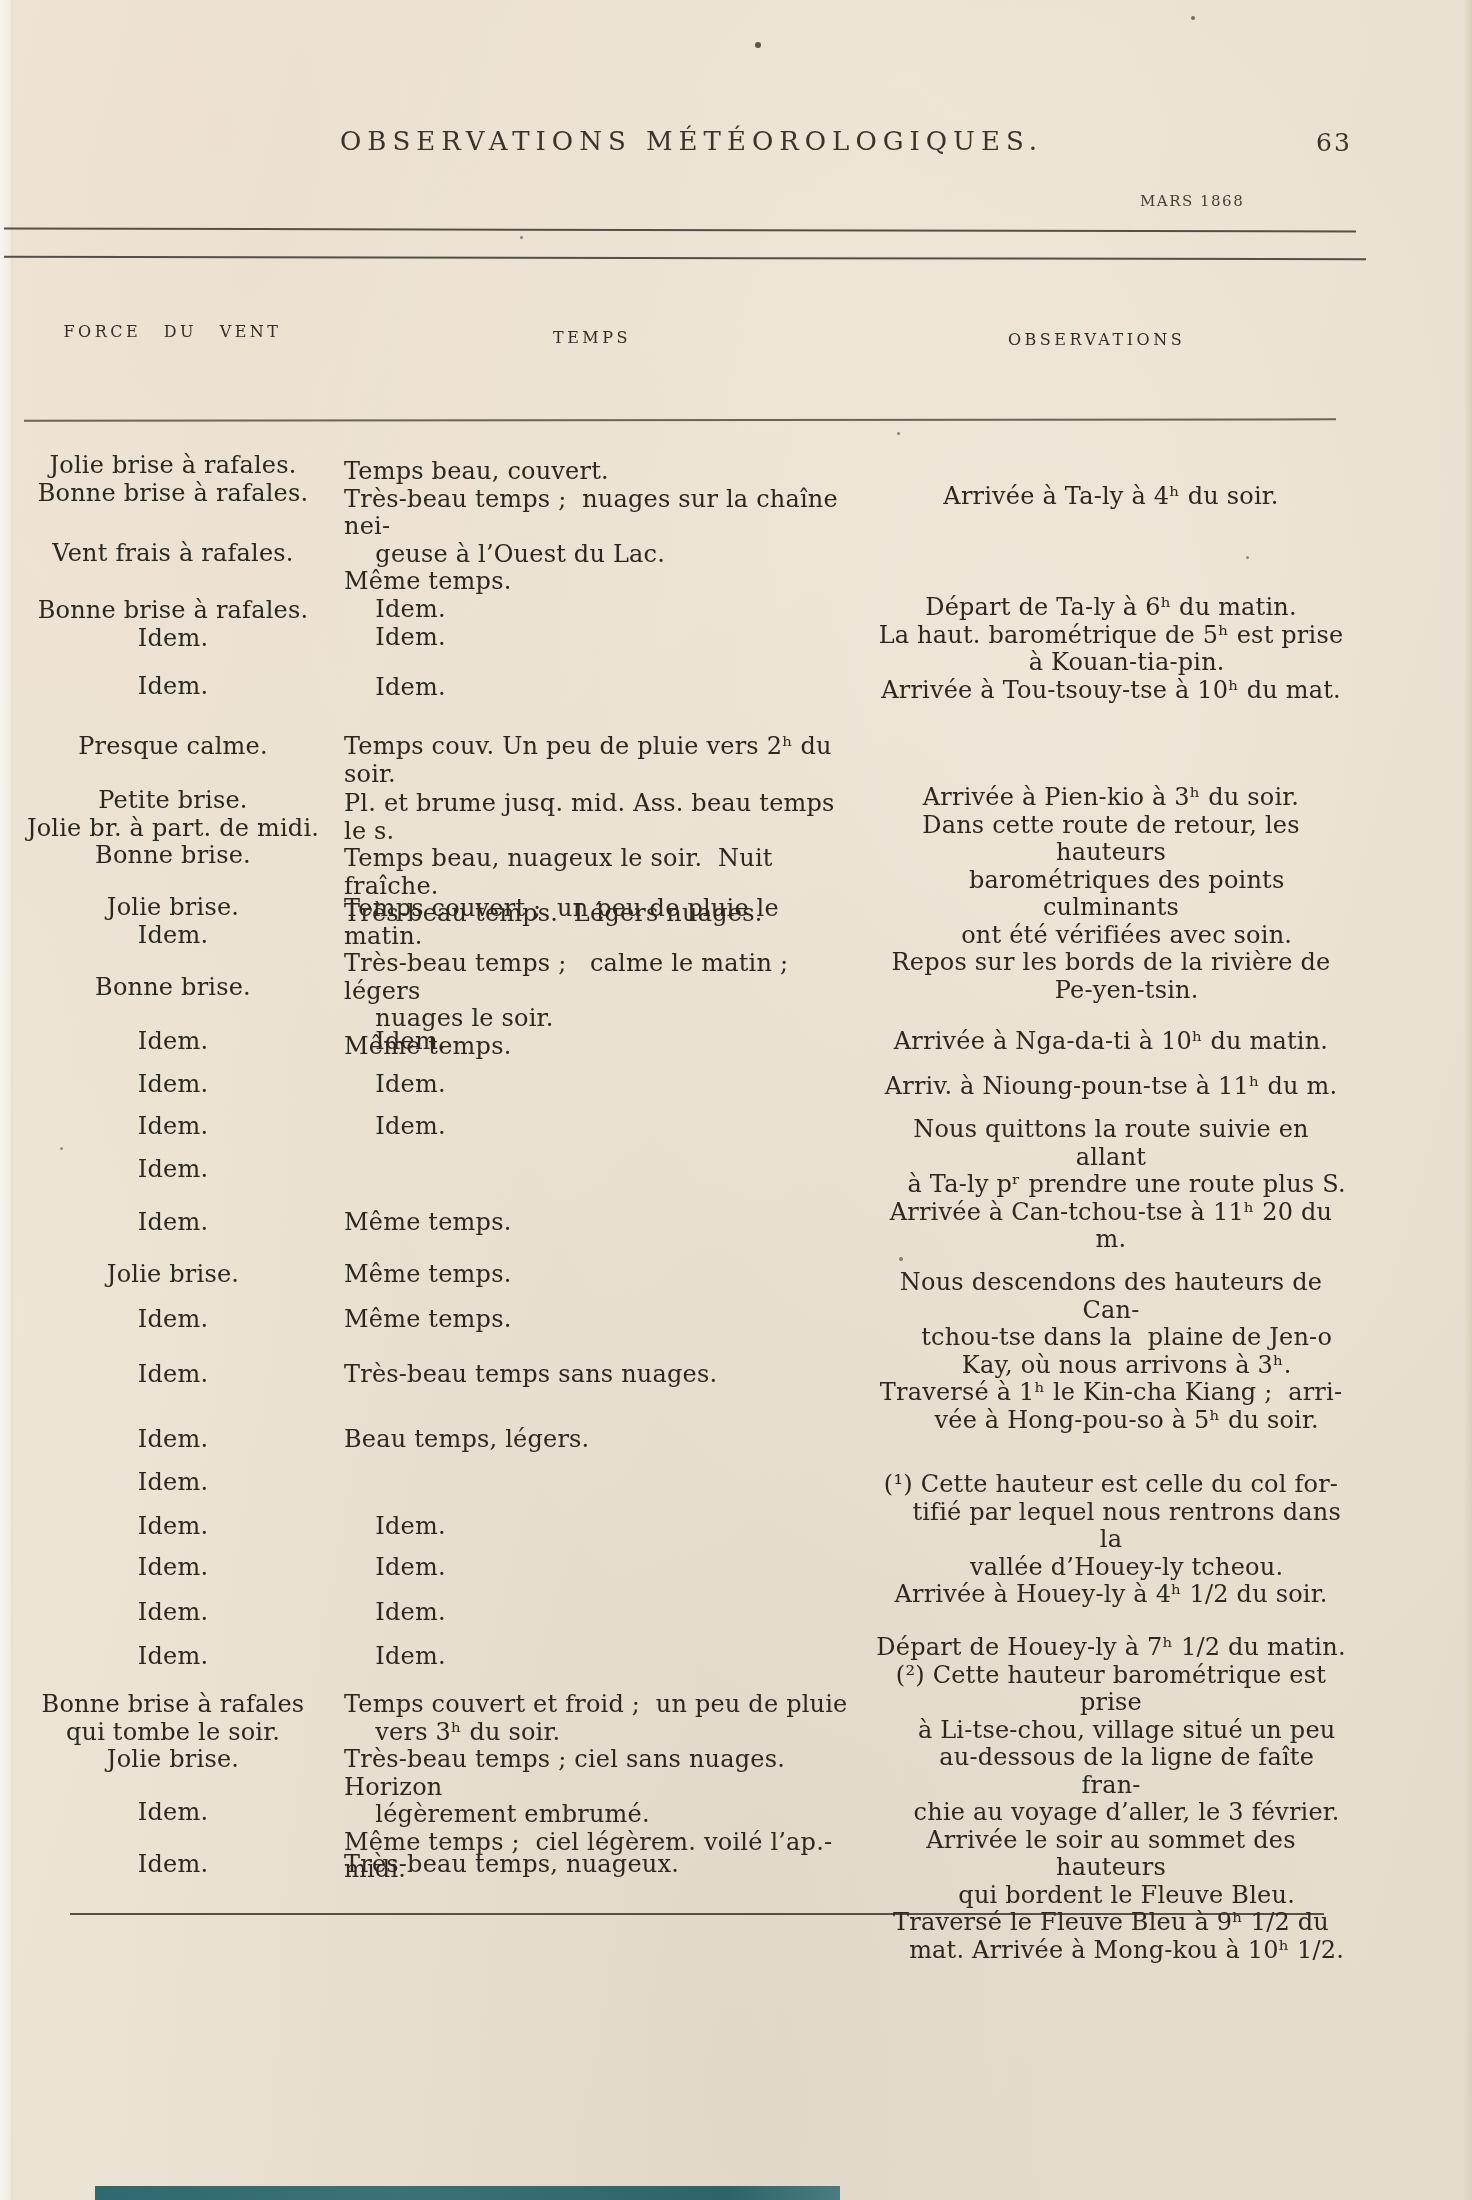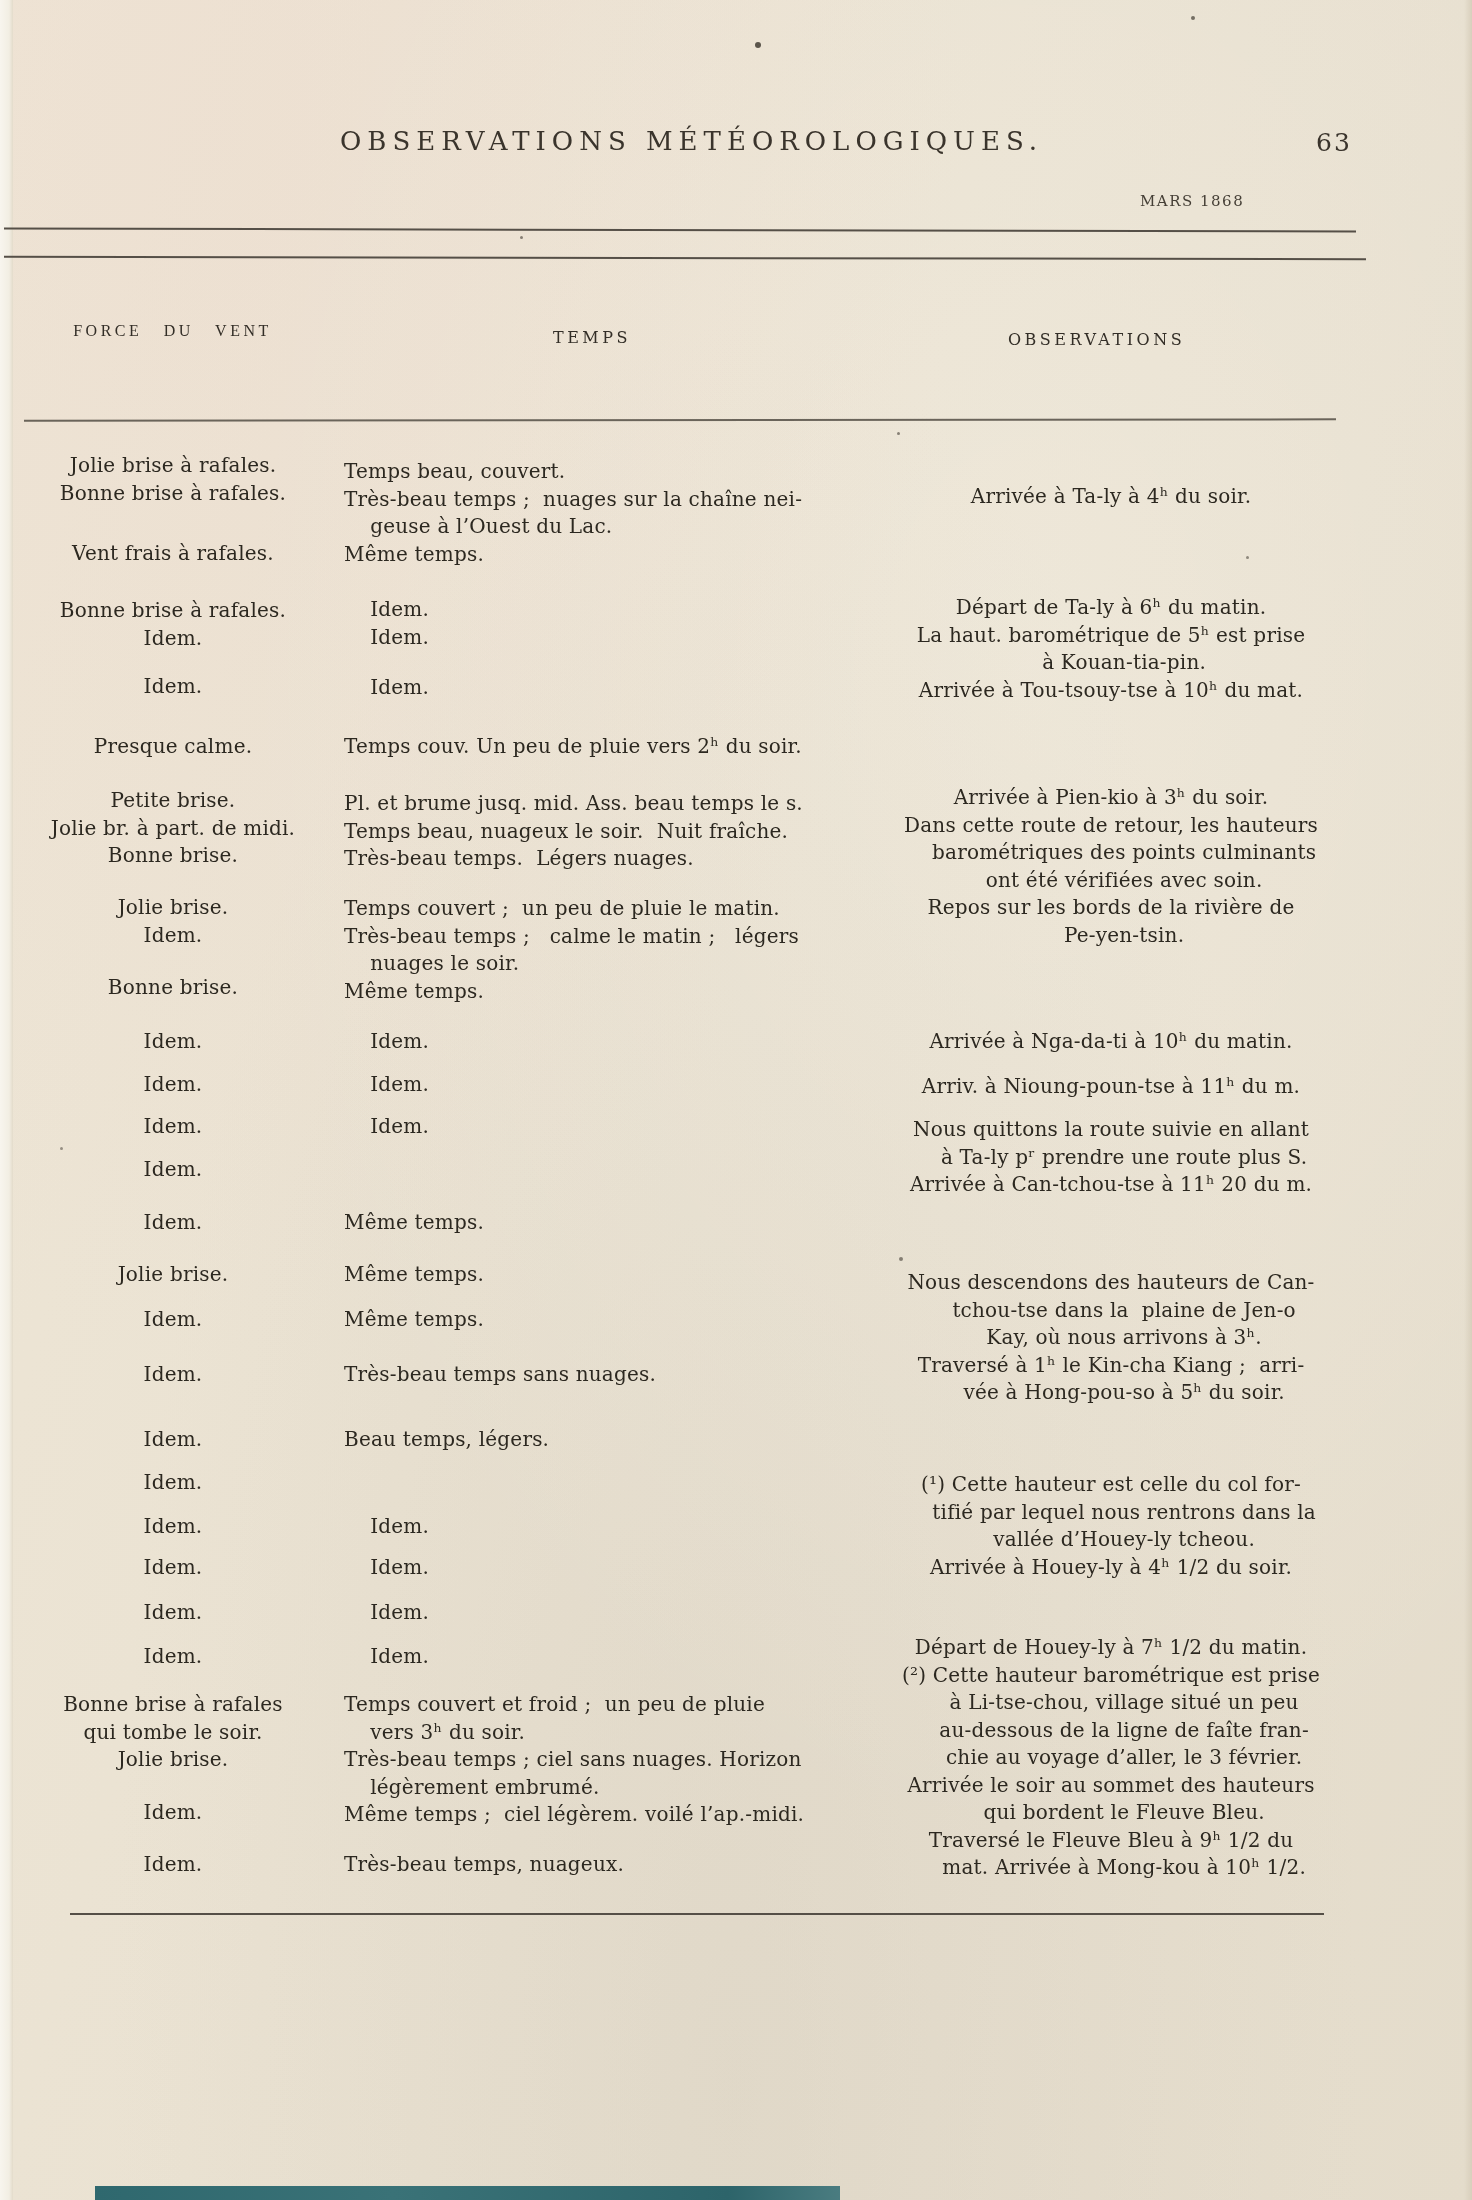--- a/index.html
+++ b/index.html
@@ -24,30 +24,30 @@
   .date-label{position:absolute;left:1140px;top:192px;font-size:15px;letter-spacing:1.5px;color:#453f36;}
 
   .rule{position:absolute;background:#554f47;}
   .rule.soft{background:#6a645a;}
   .v1{left:21px;top:258px;height:1656px;width:2px;
       background:linear-gradient(#6b655a,#8a8376 55%,rgba(138,131,118,0) 97%);}
   .v2{left:322px;top:258px;height:1656px;width:2px;background:linear-gradient(#4d4840,#5a544b);}
 
   .hdr{position:absolute;font-size:16px;letter-spacing:3.5px;word-spacing:14px;
     color:#332e27;text-align:center;white-space:nowrap;}
-  .hdr.f{left:25px;width:295px;top:322px;font-family:Liberation Serif, serif;}
+  .hdr.f{left:25px;width:295px;top:322px;}
   .hdr.t{left:323px;width:538px;top:328px;}
   .hdr.o{left:862px;width:469px;top:330px;}
 
   .col{position:absolute;top:0;height:2200px;}
   .col-force{left:25px;width:296px;}
   .col-temps{left:344px;width:515px;}
   .col-obs{left:876px;width:470px;text-align:center;}
   .blk{position:absolute;left:0;right:0;white-space:pre-wrap;
-    font-size:20px;line-height:27.5px;letter-spacing:0.2px;color:#2c2820;}
+    font-size:24px;line-height:27.5px;letter-spacing:0.2px;color:#2c2820;}
   .col-force .blk{text-align:center;}
 
   .speck{position:absolute;border-radius:50%;background:#423c33;}
   .artifact-strip{position:absolute;left:95px;top:2186px;width:745px;height:14px;
     background:linear-gradient(90deg,#2f686e,#3a7277 40%,#2d646a 85%,#4a7c80);}
 </style>
 </head>
 <body>
 
 <div class="page">

